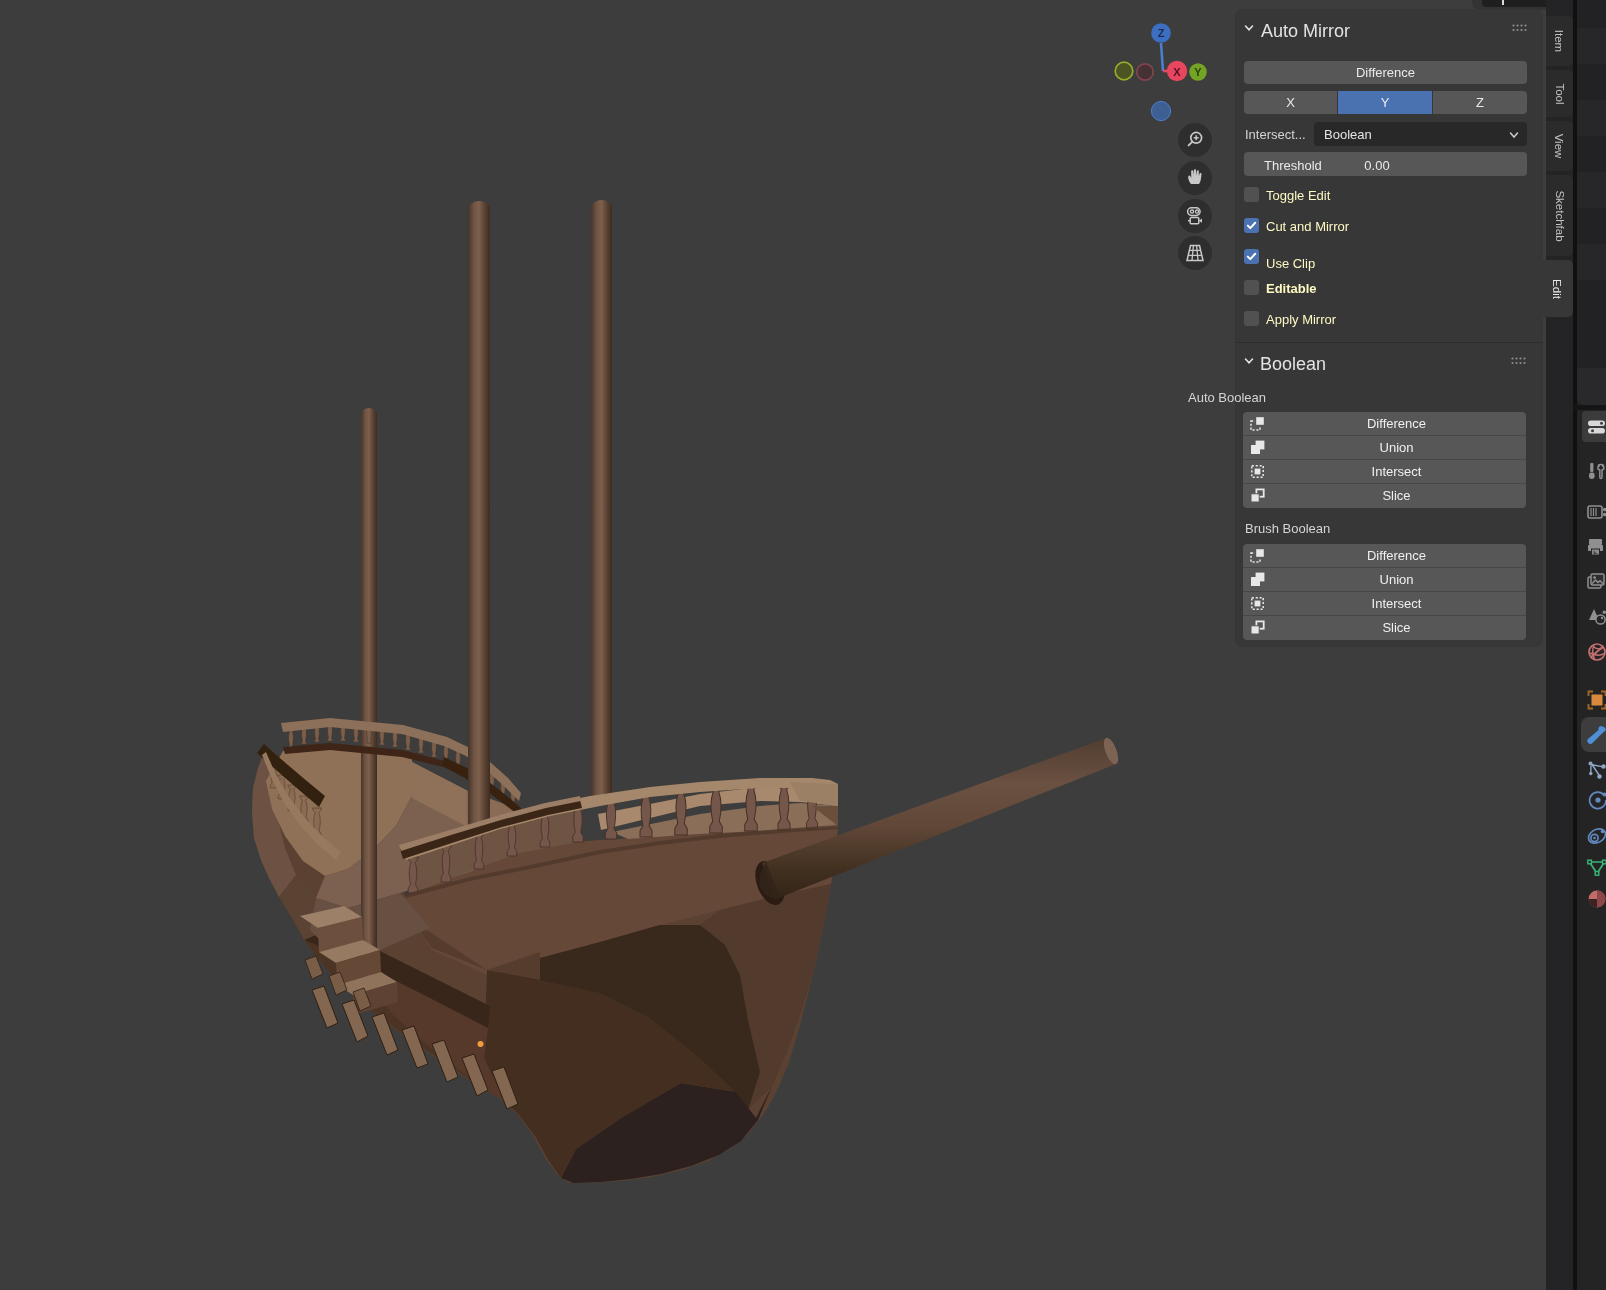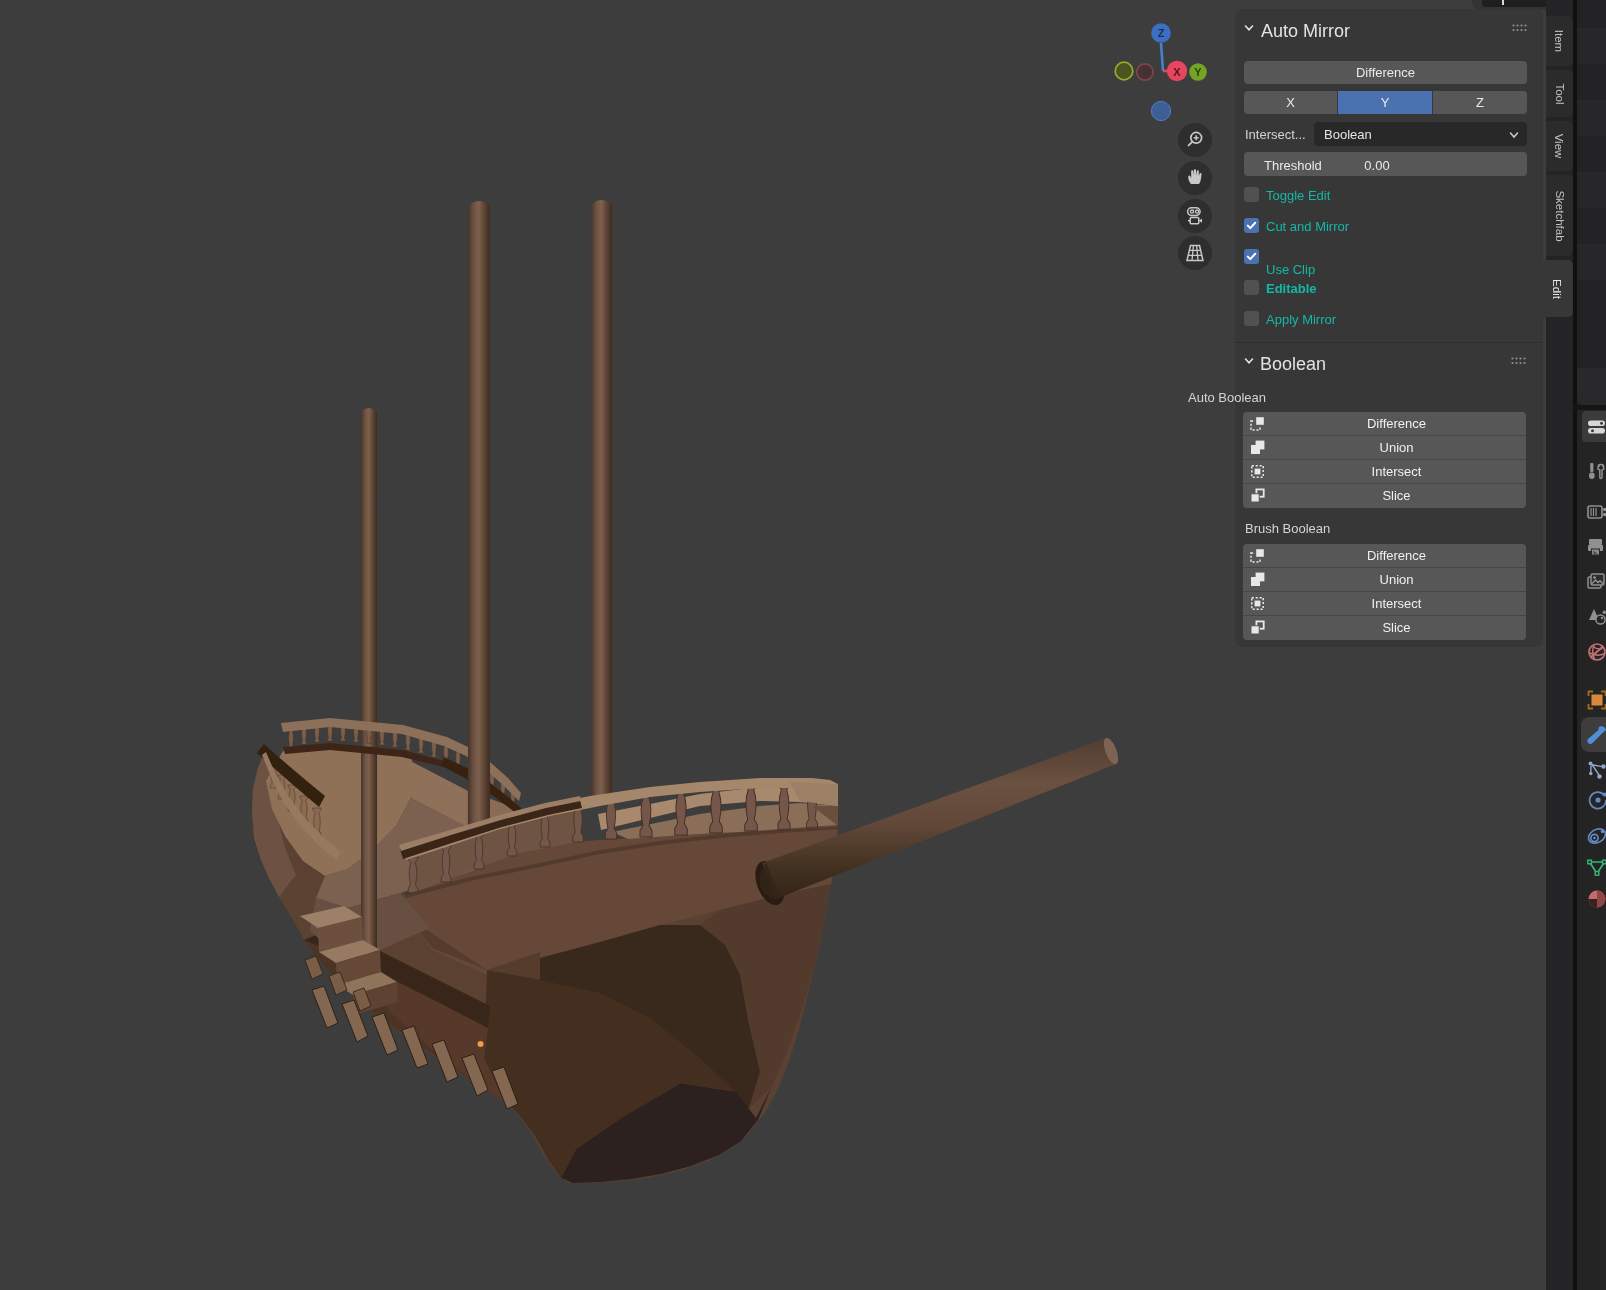--- a/index.html
+++ b/index.html
@@ -11,21 +11,21 @@
   #npanel { position:absolute; left:1235px; top:9px; width:308px; height:638px;
     background:#373737; border-radius:7px; }
   .hdr { position:absolute; color:#e3e3e3; font-size:18px; }
   .lbl { position:absolute; color:#d4d4d4; font-size:13px; }
   .btn { position:absolute; background:#575757; border-radius:4px; color:#eaeaea;
     font-size:13px; text-align:center; }
   .chev { position:absolute; width:10px; height:10px; }
   .dots { position:absolute; width:15px; height:8px; }
   .cb { position:absolute; width:15px; height:15px; border-radius:3px; background:#515151; }
   .cb.on { background:#4a72b0; }
-  .cbl { position:absolute; color:#14b8a6; font-size:13px; }
+  .cbl { position:absolute; color:#fef9c3; font-size:13px; }
   
   .vtab { position:absolute; left:1546px; width:27px; background:#2b2b2b; color:#c2c2c2;
     border-radius:0 5px 5px 0; font-size:11.5px;
     display:flex; align-items:center; justify-content:center; }
   .vtab span { transform:rotate(90deg); white-space:nowrap; }
   .vtab.act { background:#373737; color:#e8e8e8; }
   
   #sep { position:absolute; left:1573px; top:0; width:4px; height:1290px; background:#101010; }
   #pstrip { position:absolute; left:1577px; top:0; width:29px; height:1290px; background:#242424; }
   .picon { position:absolute; left:1586px; width:22px; height:22px; }
@@ -229,21 +229,21 @@
   <div class="cbl" style="left:1266px;top:188px;">Toggle Edit</div>
   <div class="cb on" style="left:1244px;top:218px;"></div>
   <svg class="abs" style="left:1246px;top:220px;width:11px;height:11px;" viewBox="0 0 11 11">
       <path d="M1.8 5.6 L4.3 8.1 L9.2 2.8" stroke="#ffffff" stroke-width="2" fill="none" stroke-linecap="round" stroke-linejoin="round"></path>
     </svg>
   <div class="cbl" style="left:1266px;top:219px;">Cut and Mirror</div>
   <div class="cb on" style="left:1244px;top:249px;"></div>
   <svg class="abs" style="left:1246px;top:251px;width:11px;height:11px;" viewBox="0 0 11 11">
       <path d="M1.8 5.6 L4.3 8.1 L9.2 2.8" stroke="#ffffff" stroke-width="2" fill="none" stroke-linecap="round" stroke-linejoin="round"></path>
     </svg>
-  <div class="cbl" style="left:1266px;top:262px;">Use Clip</div>
+  <div class="cbl" style="left:1266px;top:256px;">Use Clip</div>
   <div class="cb" style="left:1244px;top:280px;"></div>
   <div class="cbl" style="left:1266px;top:281px;font-weight:bold;">Editable</div>
   <div class="cb" style="left:1244px;top:311px;"></div>
   <div class="cbl" style="left:1266px;top:312px;">Apply Mirror</div>
 
   <div class="abs" style="left:1235px;top:342px;width:308px;height:1px;background:#2d2d2d;"></div>
 
   <svg class="chev" style="left:1244px;top:356px;" viewBox="0 0 10 10">
       <path d="M1.5 3 L5 6.8 L8.5 3" stroke="#e3e3e3" stroke-width="1.6" fill="none" stroke-linecap="round"></path>
     </svg>

